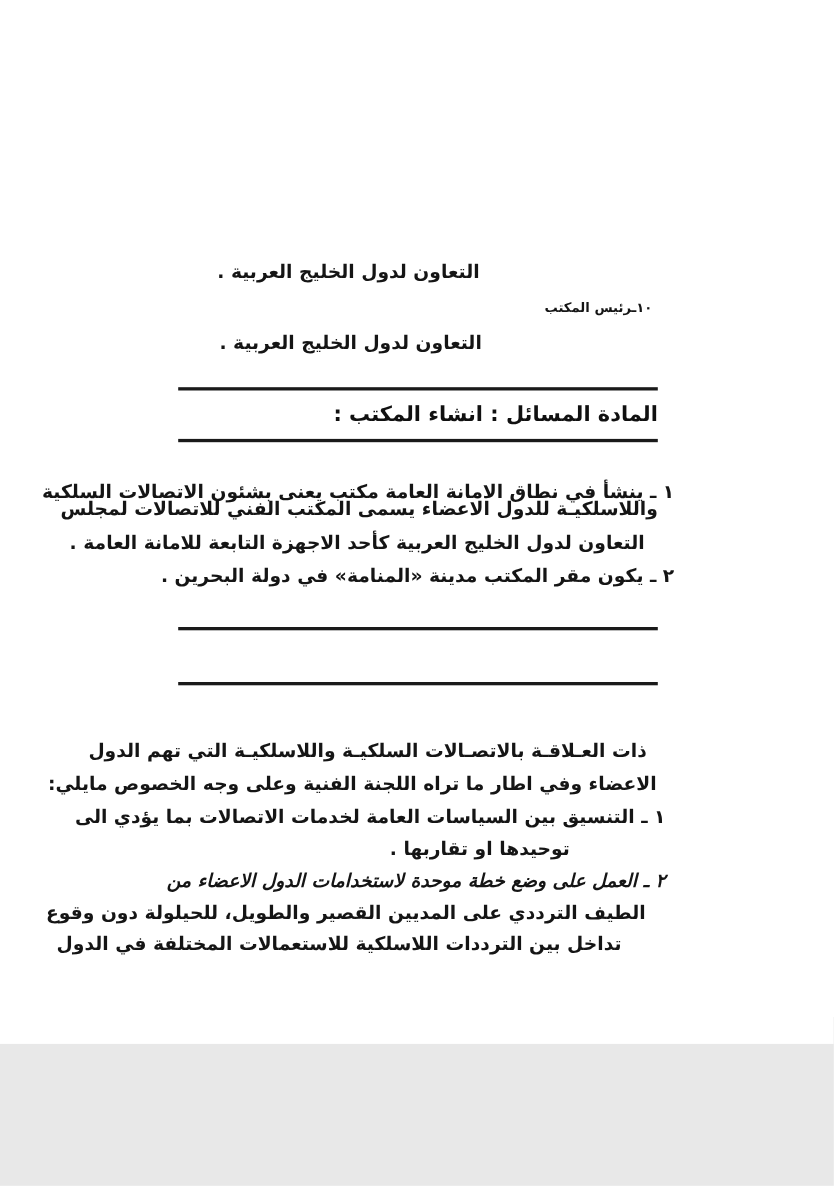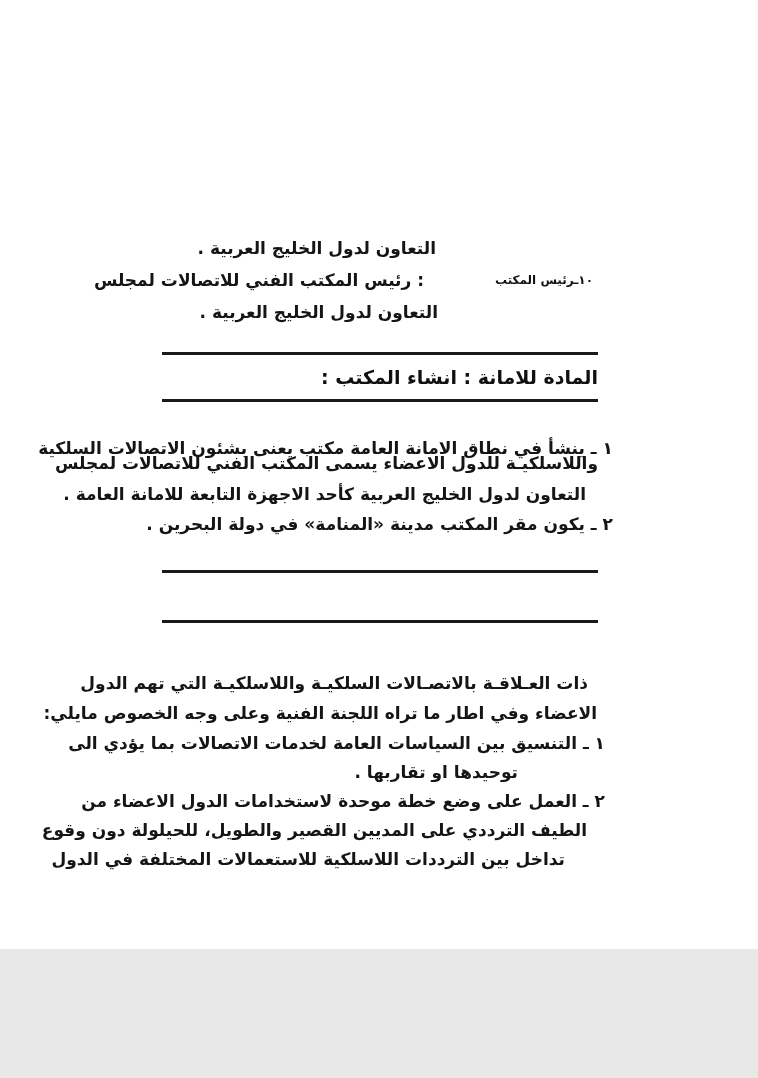--- a/index.html
+++ b/index.html
@@ -57,43 +57,42 @@
 </style>
 </head>
 <body>
 
 <div class="page">
 
   <div class="line" style="top:236px; right:322px;">التعاون لدول الخليج العربية .</div>
 
   <div class="line entry-label" style="top:268px; right:165px;">١٠ـرئيس المكتب</div>
 
-  <div class="line" style="top:268px; right:334px;">: رئيس المكتب الفني للاتصالات لمجلس</div>
 
   <div class="line" style="top:300px; right:320px;">التعاون لدول الخليج العربية .</div>
 
   <div class="rule" style="top:352px;"></div>
 
-  <div class="heading" style="top:364px; right:160px;">المادة للامانة : انشاء المكتب :</div>
+  <div class="heading" style="top:364px; right:160px;">المادة المسائل : انشاء المكتب :</div>
 
   <div class="rule" style="top:399px;"></div>
 
   <div class="line" style="top:436px; right:145px;">١ ـ ينشأ في نطاق الامانة العامة مكتب يعنى بشئون الاتصالات السلكية</div>
   <div class="line" style="top:451px; right:160px;">واللاسلكيـة للدول الاعضاء يسمى المكتب الفني للاتصالات لمجلس</div>
   <div class="line" style="top:482px; right:172px;">التعاون لدول الخليج العربية كأحد الاجهزة التابعة للامانة العامة .</div>
   <div class="line" style="top:512px; right:145px;">٢ ـ يكون مقر المكتب مدينة «المنامة» في دولة البحرين .</div>
 
   <div class="rule" style="top:570px;"></div>
 
 
   <div class="rule" style="top:620px;"></div>
 
   <div class="line" style="top:671px; right:170px;">ذات العـلاقـة بالاتصـالات السلكيـة واللاسلكيـة التي تهم الدول</div>
   <div class="line" style="top:701px; right:161px;">الاعضاء وفي اطار ما تراه اللجنة الفنية وعلى وجه الخصوص مايلي:</div>
   <div class="line" style="top:731px; right:153px;">١ ـ التنسيق بين السياسات العامة لخدمات الاتصالات بما يؤدي الى</div>
   <div class="line" style="top:760px; right:240px;">توحيدها او تقاربها .</div>
-  <div class="line" style="top:789px; right:153px;">٢ ـ العمل على وضع خطة موحدة لاستخدامات الدول الاعضاء من</div>
+  <div class="line" style="top:789px; right:153px;font-style:italic;">٢ ـ العمل على وضع خطة موحدة لاستخدامات الدول الاعضاء من</div>
   <div class="line" style="top:818px; right:171px;">الطيف الترددي على المديين القصير والطويل، للحيلولة دون وقوع</div>
   <div class="line" style="top:847px; right:193px;">تداخل بين الترددات اللاسلكية للاستعمالات المختلفة في الدول</div>
 
   <div class="page-number">٥</div>
 
 </div>
 
 </body></html>

